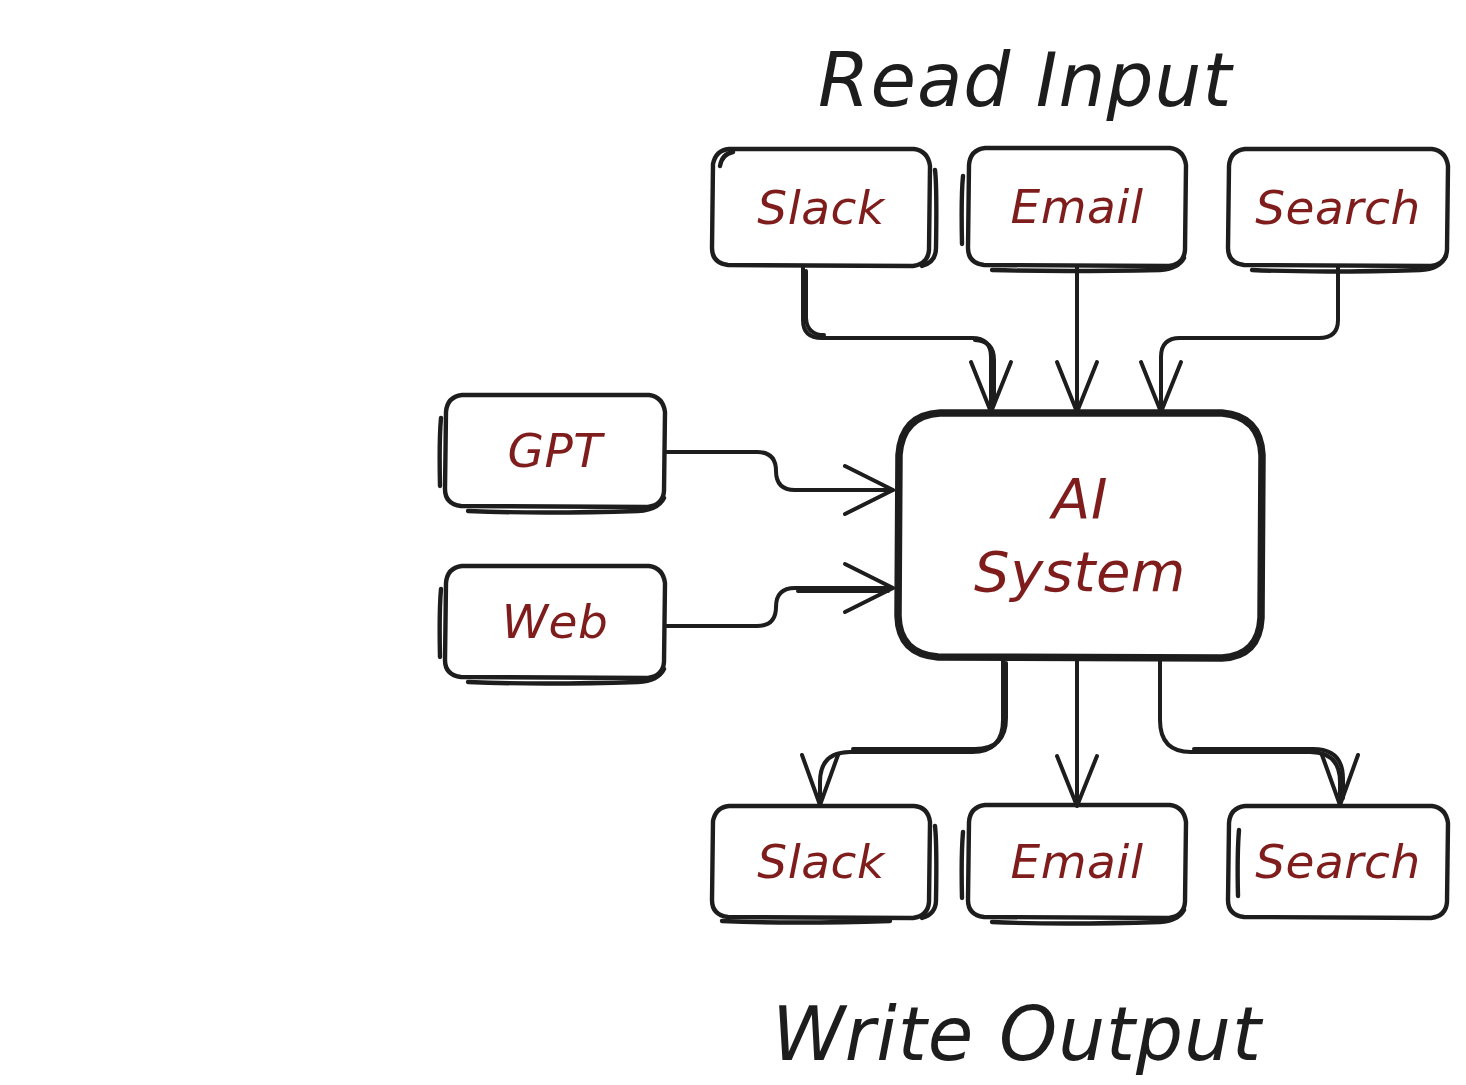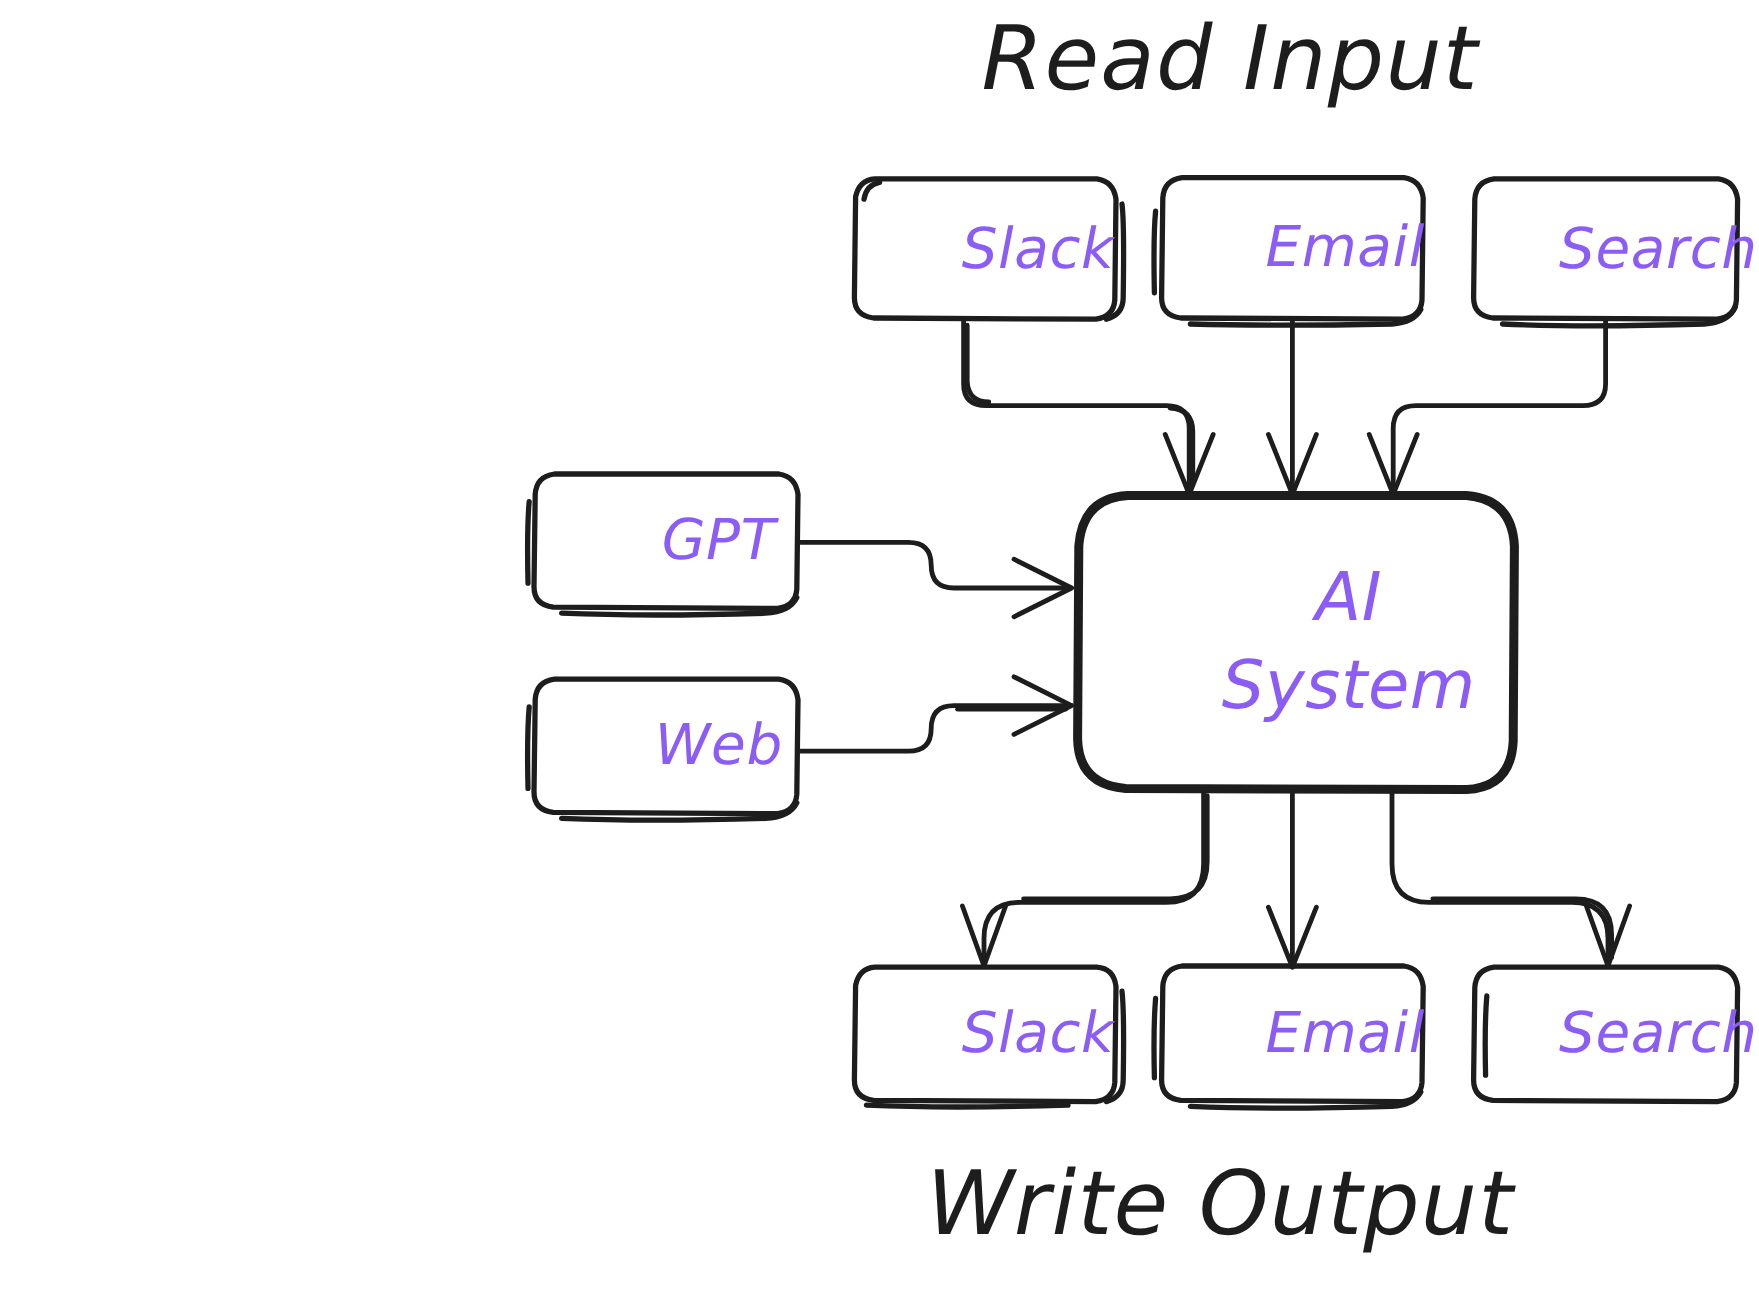--- a/index.html
+++ b/index.html
@@ -23,39 +23,39 @@
     top: 0;
     width: 1466px;
     height: 1085px;
   }
   .node-label {
     position: absolute;
     display: flex;
     align-items: center;
     justify-content: center;
     text-align: center;
-    color: #8b5cf6;
+    color: #7f1d1d;
     font-family: "DejaVu Sans", sans-serif;
     font-style: italic;
     font-weight: 400;
     line-height: 1.18;
     letter-spacing: 0.5px;
     pointer-events: none;
     white-space: pre-line;
-    padding-left: 44px;
   }
   .section-label {
     position: absolute;
     color: #1d1d1d;
     font-family: "DejaVu Sans", sans-serif;
     font-style: italic;
     font-weight: 500;
     letter-spacing: 1px;
     line-height: 1.12;
     white-space: pre-line;
+    margin-top: 31px;
   }
 </style>
 </head>
 <body>
 
 <div id="canvas">
 
   <svg id="sketch" viewBox="0 0 1466 1085">
     <g fill="none" stroke="#1d1d1d" stroke-linecap="round" stroke-linejoin="round">
 

